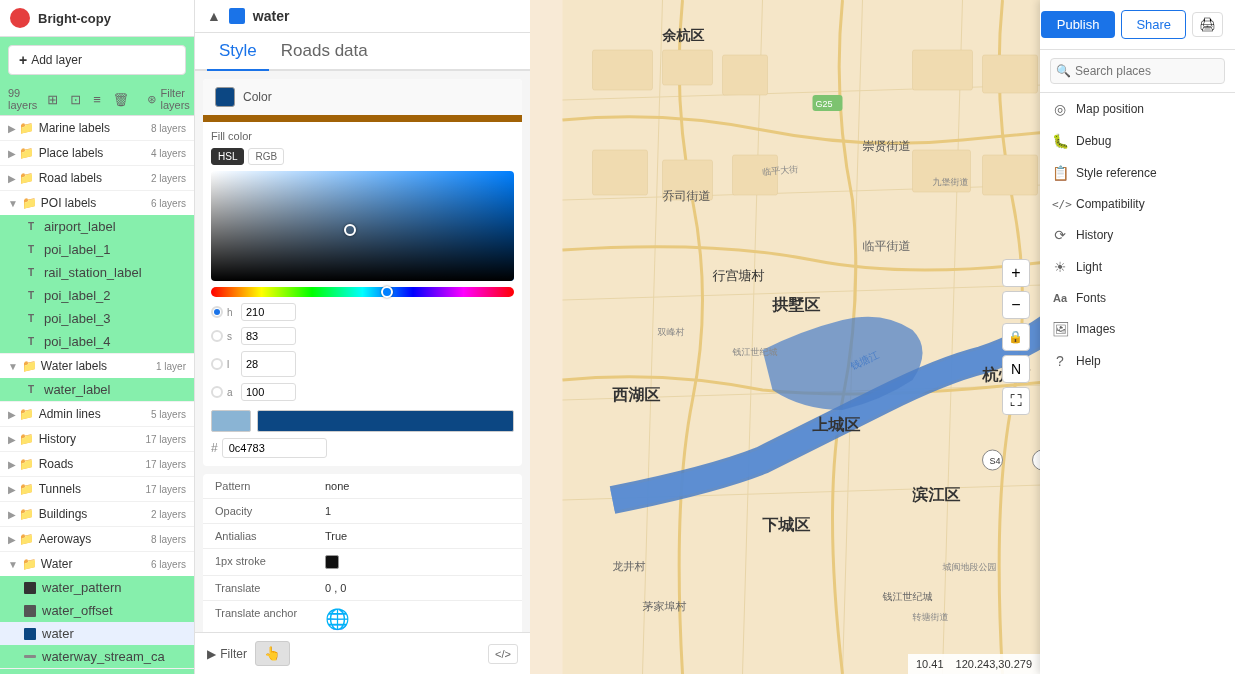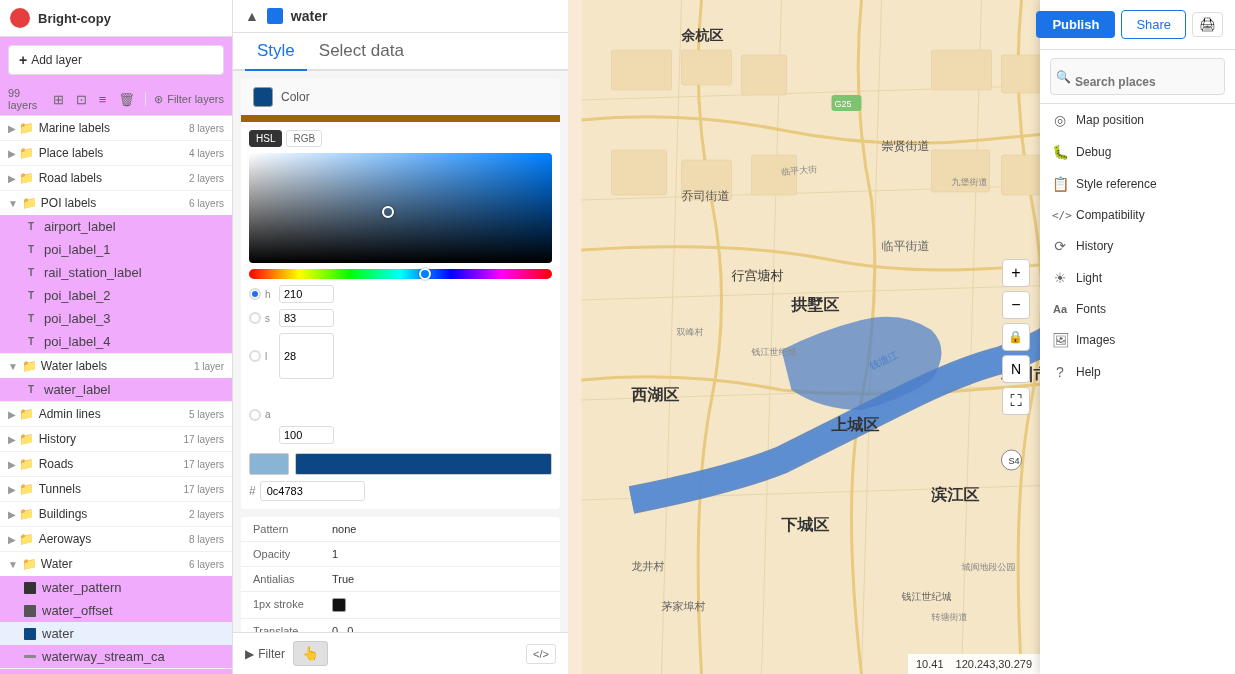--- a/index.html
+++ b/index.html
@@ -1,21 +1,21 @@
 <!DOCTYPE html>
 <html><head>
   <meta charset="utf-8">
   <style>
     * { box-sizing: border-box; margin: 0; padding: 0; }
     body { font-family: -apple-system, BlinkMacSystemFont, 'Segoe UI', sans-serif; font-size: 12px; background: #1a1a2e; color: #333; overflow: hidden; width: 1235px; height: 674px; display: flex; }
 
     
     .left-panel {
-      width: 233px;
-      background: #f0abfc;
+      width: 195px;
+      background: #86efac;
       display: flex;
       flex-direction: column;
       border-right: 1px solid #e0e0e0;
       height: 674px;
       overflow: hidden;
       flex-shrink: 0;
     }
 
     .header-bar {
       display: flex;
@@ -298,21 +298,21 @@
     }
 
     .prop-row {
       display: flex;
       align-items: flex-start;
       padding: 6px 12px;
       border-bottom: 1px solid #eee;
     }
 
     .prop-label {
-      width: 79px;
+      width: 110px;
       font-size: 11px;
       color: #666;
       flex-shrink: 0;
     }
 
     .prop-value {
       font-size: 11px;
       color: #333;
     }
 
@@ -402,21 +402,21 @@
     }
 
     .publish-btn {
       background: #1a73e8;
       color: #fff;
       border: none;
       border-radius: 4px;
       padding: 6px 16px;
       font-size: 13px;
       cursor: pointer;
-      font-weight: 700;
+      font-weight: 400;
       text-align: right;
     }
 
     .share-btn {
       background: #fff;
       color: #1a73e8;
       border: 1px solid #1a73e8;
       border-radius: 4px;
       padding: 6px 14px;
       font-size: 13px;
@@ -434,24 +434,23 @@
 
     .search-bar {
       padding: 8px 10px;
       border-bottom: 1px solid #e0e0e0;
     }
 
     .search-input {
       width: 100%;
       border: 1px solid #ddd;
       border-radius: 4px;
-      padding: 16px 8px 5px 24px;
+      padding: 5px 8px 5px 24px;
       font-size: 12px;
       background: #f9f9f9;
-      font-weight: bold;
     }
 
     .search-wrap {
       position: relative;
     }
 
     .search-icon-small {
       position: absolute;
       left: 6px; top: 50%;
       transform: translateY(-50%);
@@ -727,34 +726,35 @@
 
 <div class="middle-panel">
   <div class="middle-header">
     <span style="font-size:14px;color:#555;">▲</span>
     <div class="water-icon"></div>
     <span class="panel-title">water</span>
   </div>
 
   <div class="panel-tabs">
     <div class="panel-tab active">Style</div>
-    <div class="panel-tab">Select data</div>
+    <div class="panel-tab">Roads data</div>
   </div>
 
   <div class="middle-scroll">
 
     <div class="color-section">
       <div class="color-header">
         <div style="display:flex; align-items:center; gap:8px;">
           <div class="color-swatch-display"></div>
           <span>Color</span>
         </div>
       </div>
 
       <div class="color-picker-area">
+        <div class="fill-color-label">Fill color</div>
 
         <div class="hsl-rgb-toggle">
           <button class="format-btn active">HSL</button>
           <button class="format-btn">RGB</button>
         </div>
 
         <div style="position:relative; width:100%; height:110px; border-radius:4px; overflow:hidden; margin-bottom:6px; cursor:crosshair;">
           <div style="position:absolute; inset:0; background: linear-gradient(to right, #fff, hsl(210,100%,50%));"></div>
           <div style="position:absolute; inset:0; background: linear-gradient(to bottom, transparent, #000);"></div>
           <div style="position:absolute; width:12px; height:12px; border-radius:50%; border:2px solid #fff; box-shadow:0 0 3px rgba(0,0,0,0.6); top:54%; left:46%; transform:translate(-50%,-50%);"></div>
@@ -771,26 +771,26 @@
             <input type="text" value="210" style="width: 55px; border: 1px solid rgb(221, 221, 221); border-radius: 3px; padding: 2px 4px; font-size: 11px;">
           </div>
           <div class="hsl-row">
             <div class="radio-dot"></div>
             <span class="color-input-label">s</span>
             <input type="text" value="83" style="width: 55px; border: 1px solid rgb(221, 221, 221); border-radius: 3px; padding: 2px 4px; font-size: 11px;">
           </div>
           <div class="hsl-row">
             <div class="radio-dot"></div>
             <span class="color-input-label">l</span>
-            <input type="text" value="28" style="width: 55px; border: 1px solid rgb(221, 221, 221); border-radius: 3px; padding: 16px 4px; font-size: 11px;">
+            <input type="text" value="28" style="width: 55px; border: 1px solid rgb(221, 221, 221); border-radius: 3px; padding: 6px 4px; font-size: 11px;">
           </div>
           <div class="hsl-row">
             <div class="radio-dot"></div>
             <span class="color-input-label">a</span>
-            <input type="text" value="100" style="width: 55px; border: 1px solid rgb(221, 221, 221); border-radius: 3px; padding: 2px 4px; font-size: 11px; margin-top: 41px;">
+            <input type="text" value="100" style="width: 55px; border: 1px solid rgb(221, 221, 221); border-radius: 3px; padding: 2px 4px; font-size: 11px;">
           </div>
         </div>
 
         <div class="color-preview-row">
           <div style="width:40px; height:22px; background:#8ab4d4; border-radius:2px; border:1px solid #ccc;"></div>
           <div style="flex:1; height:22px; background:#0c4783; border-radius:2px; border:1px solid #ccc;"></div>
         </div>
 
         <div class="hex-input-row">
           <span class="hex-prefix">#</span>

